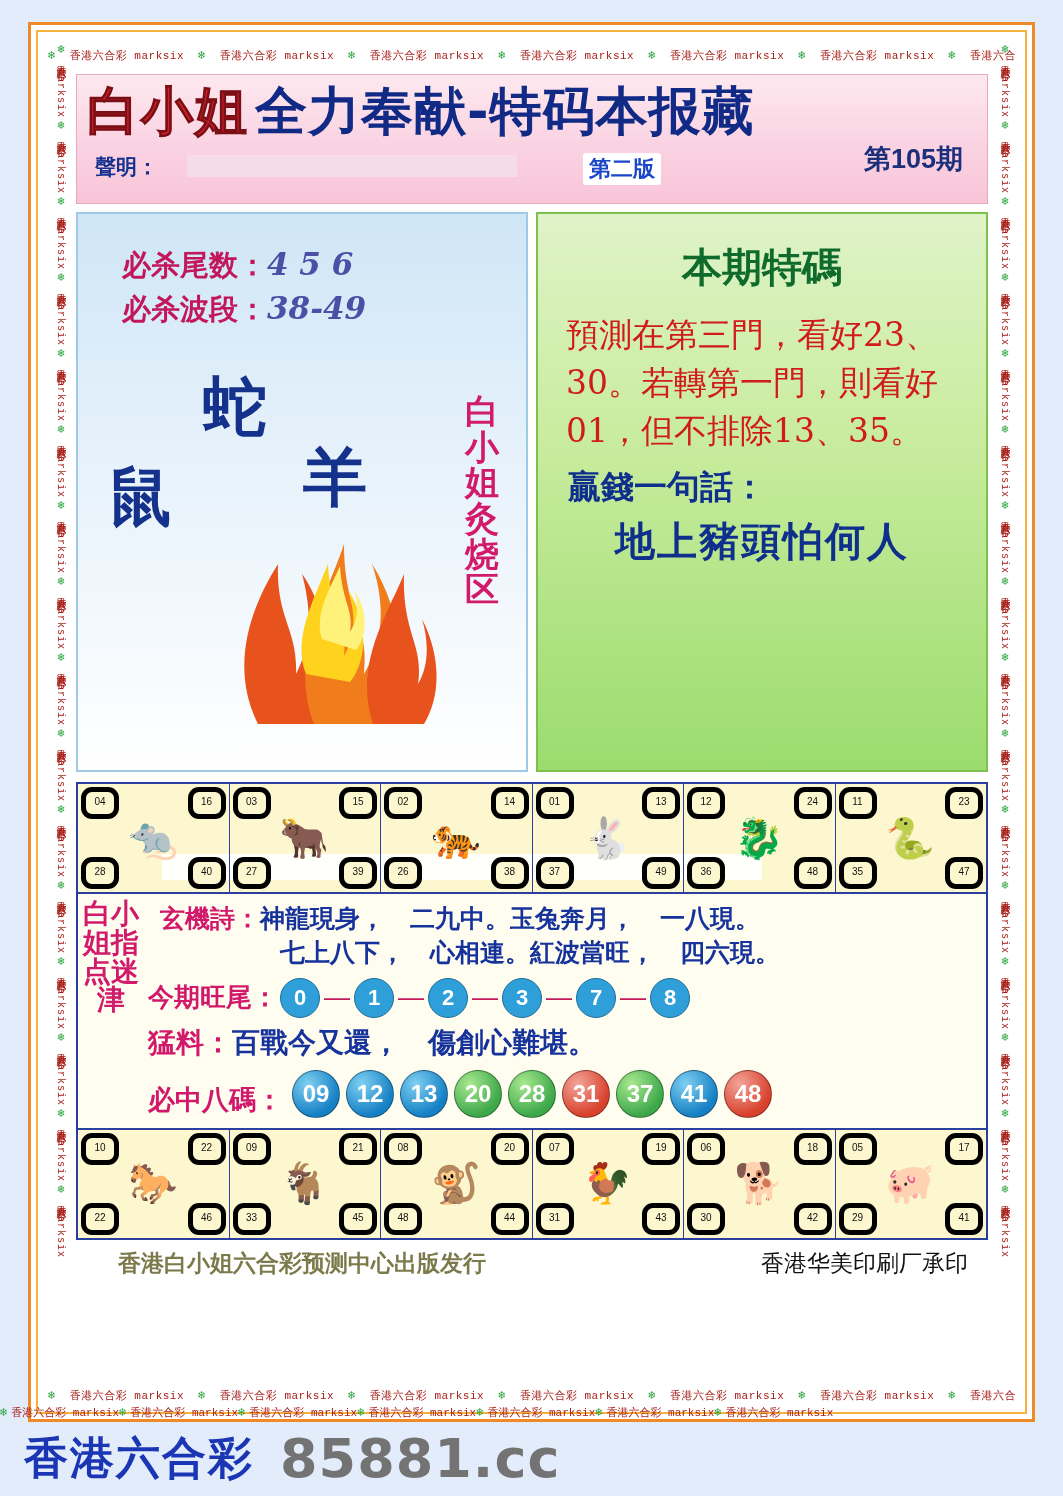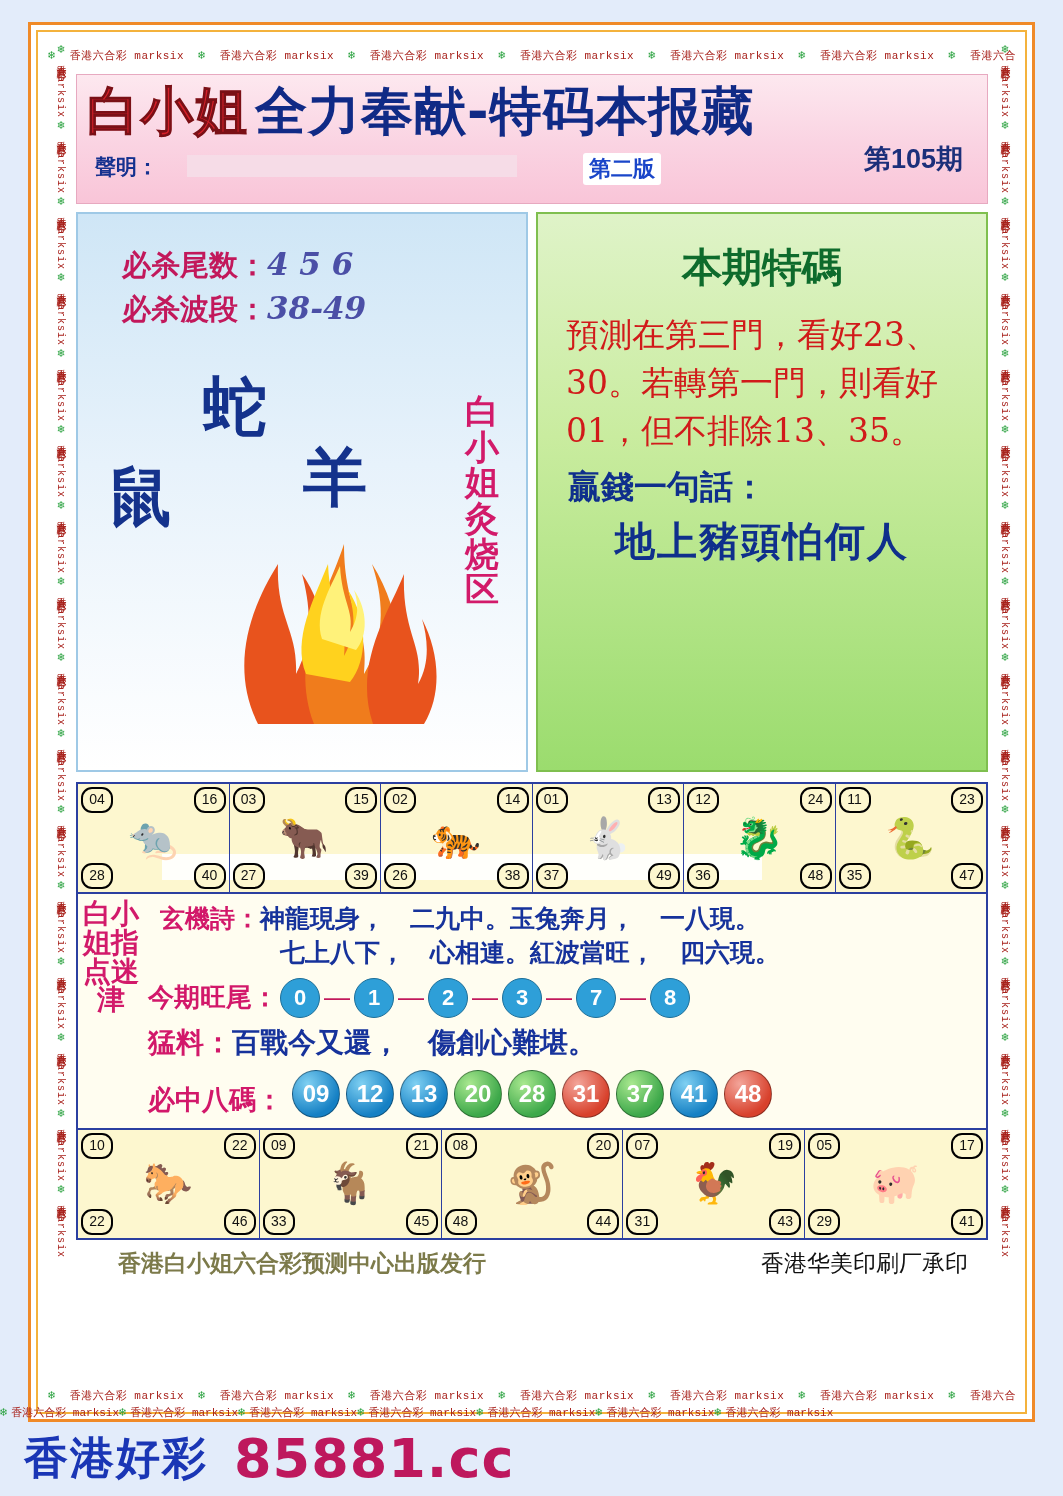--- a/index.html
+++ b/index.html
@@ -118,22 +118,22 @@
   
   .strip{
     display:flex;width:912px;border:2px solid #2b3fa0;box-sizing:border-box;
     background:#fdf7cf;
   }
   .cell{
     position:relative;flex:1;height:108px;border-right:1px solid #2b3fa0;box-sizing:border-box;
   }
   .cell:last-child{border-right:none;}
   .num{
-    position:absolute;width:28px;height:22px;border:2px solid #000000;border-radius:11px;
-    font-size:14px;text-align:center;line-height:20px;background:#fdf7cf;color:#111;
+    position:absolute;width:28px;height:22px;border:5px solid #000000;border-radius:11px;
+    font-size:10px;text-align:center;line-height:20px;background:#fdf7cf;color:#111;
   }
   .n-tl{left:3px;top:3px;}
   .n-tr{right:3px;top:3px;text-align:center;}
   .n-bl{left:3px;bottom:3px;}
   .n-br{right:3px;bottom:3px;}
   .animal{position:absolute;left:0;right:0;top:22px;bottom:22px;display:flex;align-items:center;justify-content:center;font-size:40px;}
 
   
   .mid{
     position:relative;width:912px;background:#fffdf0;border-left:2px solid #2b3fa0;border-right:2px solid #2b3fa0;
@@ -179,21 +179,21 @@
   }
   .foot-l{position:absolute;left:42px;top:6px;font-size:23px;color:#7c7a4a;font-weight:bold;}
   .foot-r{position:absolute;right:20px;top:6px;font-size:23px;color:#111;font-weight:normal;}
 
   
   .wm{
     position:absolute;left:0;top:1420px;width:1063px;height:76px;
     display:flex;align-items:center;
   }
   .wm-cn{font-size:44px;font-weight:bold;color:#1a36b5;margin-left:24px;letter-spacing:2px;}
-  .wm-num{font-size:54px;font-weight:bold;color:#be185d;margin-left:26px;letter-spacing:1px;
+  .wm-num{font-size:54px;font-weight:bold;color:#737373;margin-left:26px;letter-spacing:1px;
     font-family:"DejaVu Sans","Liberation Sans",sans-serif;}
   .wm-band{
     position:absolute;left:0;top:1400px;width:1063px;height:24px;
     font-size:11px;color:#a8221c;white-space:nowrap;overflow:hidden;display:flex;align-items:center;
     font-family:"Liberation Mono","DejaVu Sans Mono",monospace;
   }
   .smudge{
     position:absolute;left:86px;top:780px;width:600px;height:26px;background:#ffffff;opacity:.9;
   }
 </style>
@@ -389,20 +389,27 @@
           <div class="animal">🐒</div>
         </div>
         <div class="cell">
           <div class="num n-tl">07</div>
           <div class="num n-tr">19</div>
           <div class="num n-bl">31</div>
           <div class="num n-br">43</div>
           <div class="animal">🐓</div>
         </div>
         <div class="cell">
+          <div class="num n-tl">06</div>
+          <div class="num n-tr">18</div>
+          <div class="num n-bl">30</div>
+          <div class="num n-br">42</div>
+          <div class="animal">🐕</div>
+        </div>
+        <div class="cell">
           <div class="num n-tl">05</div>
           <div class="num n-tr">17</div>
           <div class="num n-bl">29</div>
           <div class="num n-br">41</div>
           <div class="animal">🐖</div>
         </div>
       </div>
 
     <div class="foot">
       <div class="foot-l">香港白小姐六合彩预测中心出版发行</div>
@@ -413,16 +420,16 @@
   <div class="wm-band" id="band-wm">
       <span><span class="flower">❄</span>香港六合彩 marksix</span>
       <span><span class="flower">❄</span>香港六合彩 marksix</span>
       <span><span class="flower">❄</span>香港六合彩 marksix</span>
       <span><span class="flower">❄</span>香港六合彩 marksix</span>
       <span><span class="flower">❄</span>香港六合彩 marksix</span>
       <span><span class="flower">❄</span>香港六合彩 marksix</span>
       <span><span class="flower">❄</span>香港六合彩 marksix</span>
     </div>
   <div class="wm">
-    <span class="wm-cn">香港好彩</span>
+    <span class="wm-cn">香港六合彩</span>
     <span class="wm-num">85881.cc</span>
   </div>
 </div>
 
 </body></html>

